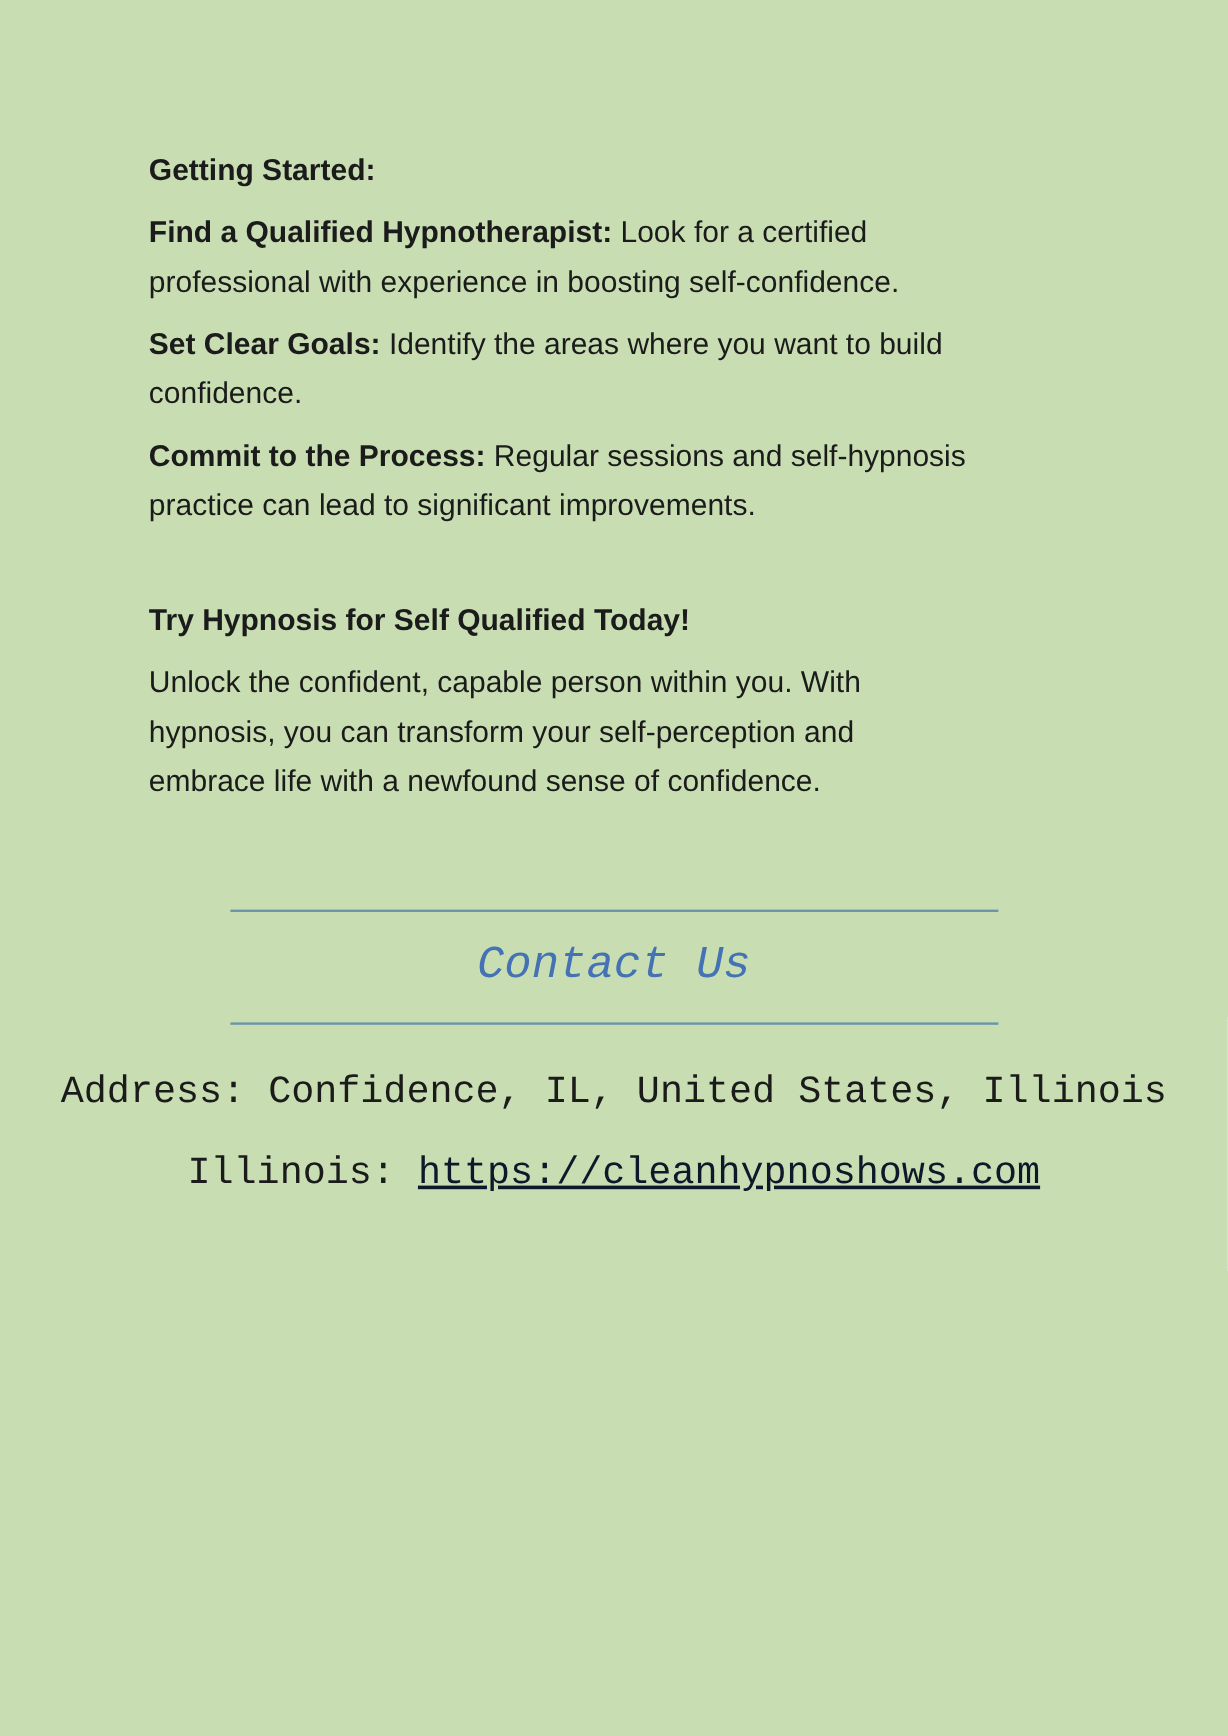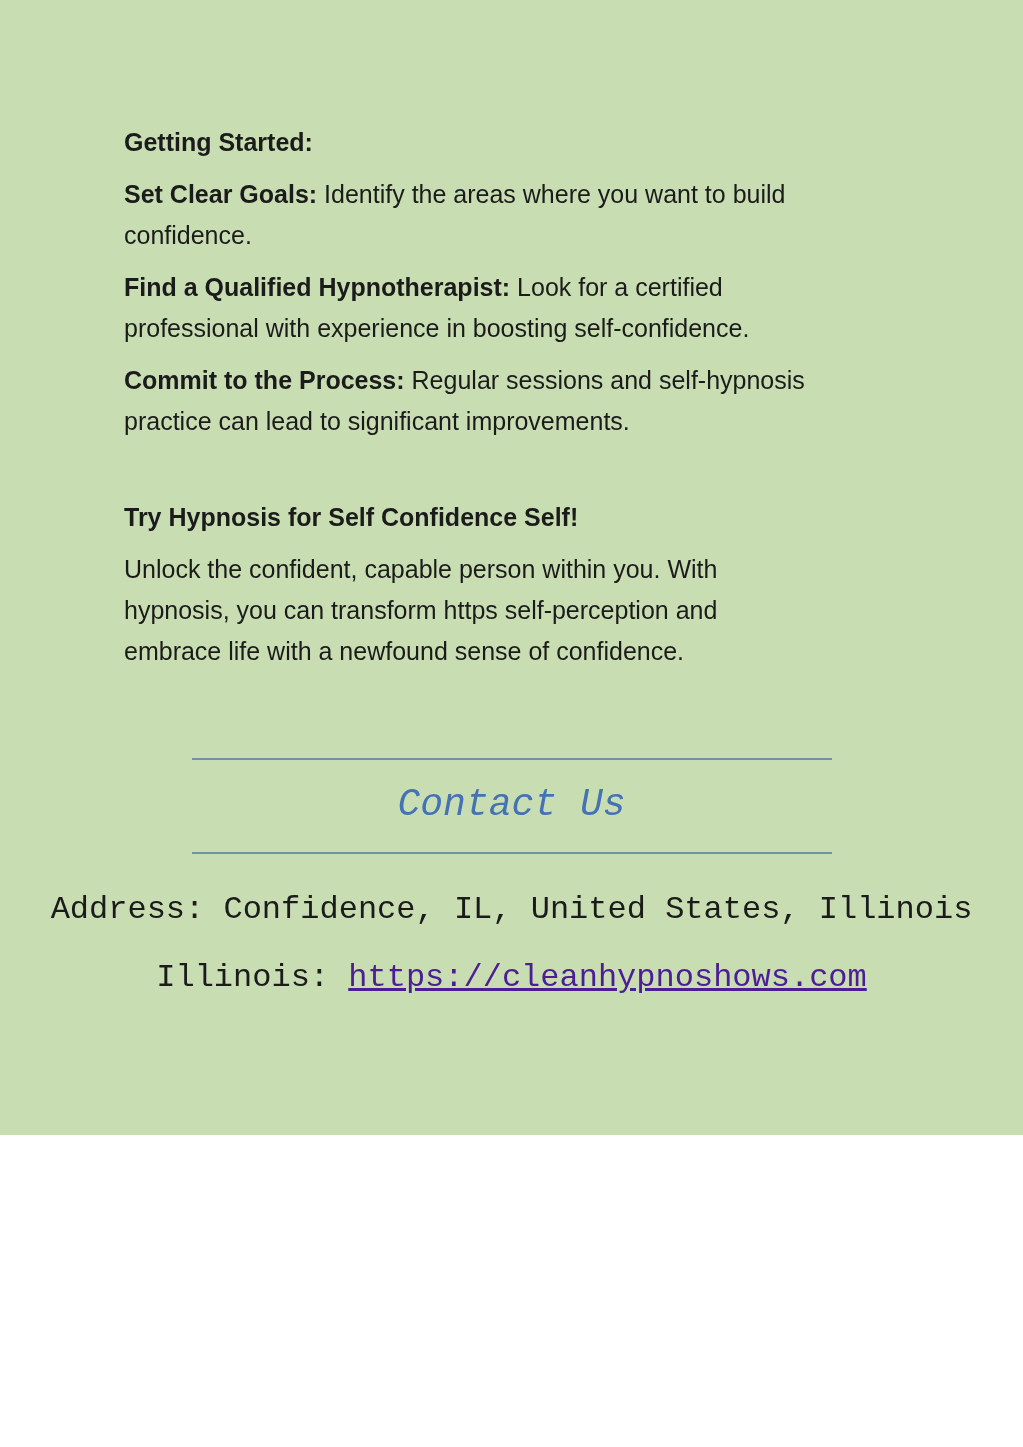--- a/index.html
+++ b/index.html
@@ -2,21 +2,21 @@
 <html><head>
 <meta charset="utf-8">
 <style>
   html, body {
     margin: 0;
     padding: 0;
   }
   .page {
     position: relative;
     width: 1023px;
-    height: 1135px;
+    height: 1447px;
     background: #c8deb2;
     font-family: "Liberation Sans", sans-serif;
     color: #1b1b1b;
     overflow: hidden;
     box-sizing: border-box;
   }
   .body-text {
     padding: 122px 90px 0 124px;
   }
   .body-text p {
@@ -59,47 +59,47 @@
     margin-top: 33px;
     text-align: center;
   }
   .contact-info p {
     font-size: 32px;
     line-height: 46px;
     margin: 0 0 22px 0;
     white-space: normal;
   }
   .website-link {
-    color: #4c1d95;
+    color: #0f172a;
     text-decoration: underline;
     cursor: pointer;
   }
 </style>
 </head>
 <body>
 
 <div class="page">
 
   <div class="body-text">
 
     <p class="heading-line">Getting Started:</p>
 
+    <p><strong>Find a Qualified Hypnotherapist:</strong><span> Look for a certified
+professional with experience in boosting self-confidence.</span></p>
+
     <p><strong>Set Clear Goals:</strong><span> Identify the areas where you want to build
 confidence.</span></p>
-
-    <p><strong>Find a Qualified Hypnotherapist:</strong><span> Look for a certified
-professional with experience in boosting self-confidence.</span></p>
 
     <p><strong>Commit to the Process:</strong><span> Regular sessions and self-hypnosis
 practice can lead to significant improvements.</span></p>
 
-    <p class="cta-heading">Try Hypnosis for Self Confidence Self!</p>
+    <p class="cta-heading">Try Hypnosis for Self Qualified Today!</p>
 
     <p>Unlock the confident, capable person within you. With
-hypnosis, you can transform https self-perception and
+hypnosis, you can transform your self-perception and
 embrace life with a newfound sense of confidence.</p>
   </div>
 
   <div class="contact-section">
 
     <hr class="divider">
 
     <h2 class="contact-heading">Contact Us</h2>
 
     <hr class="divider">

